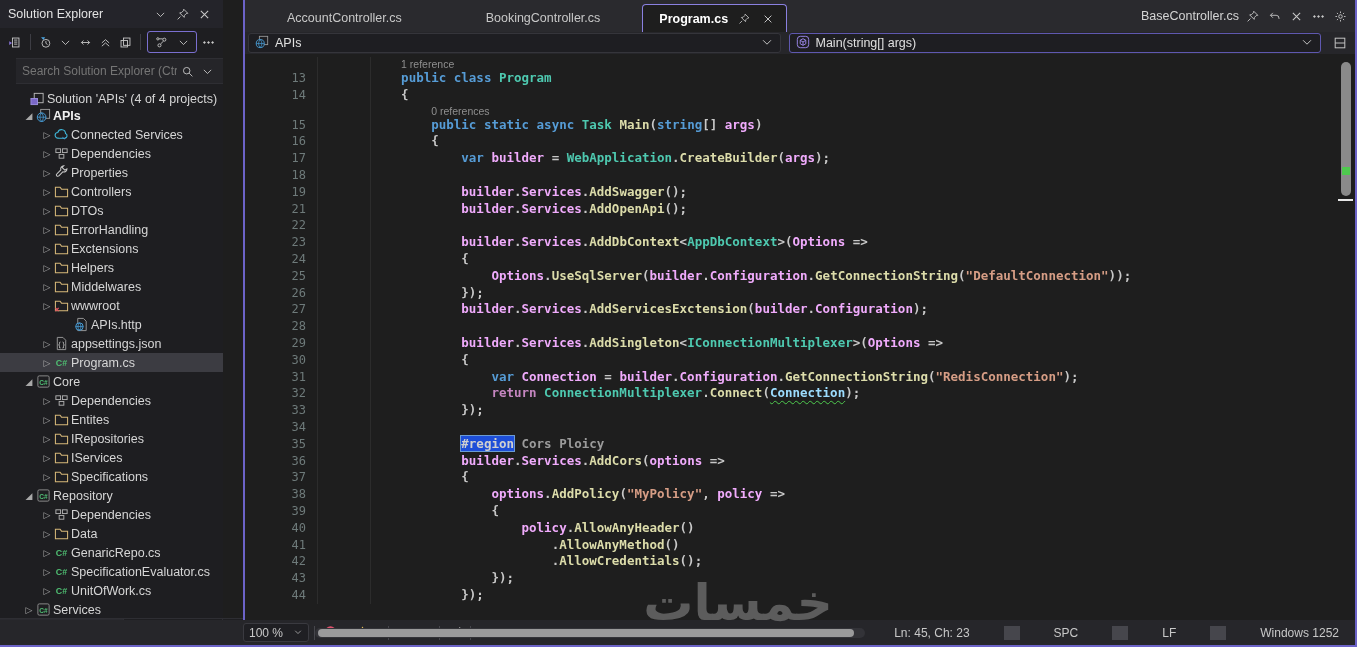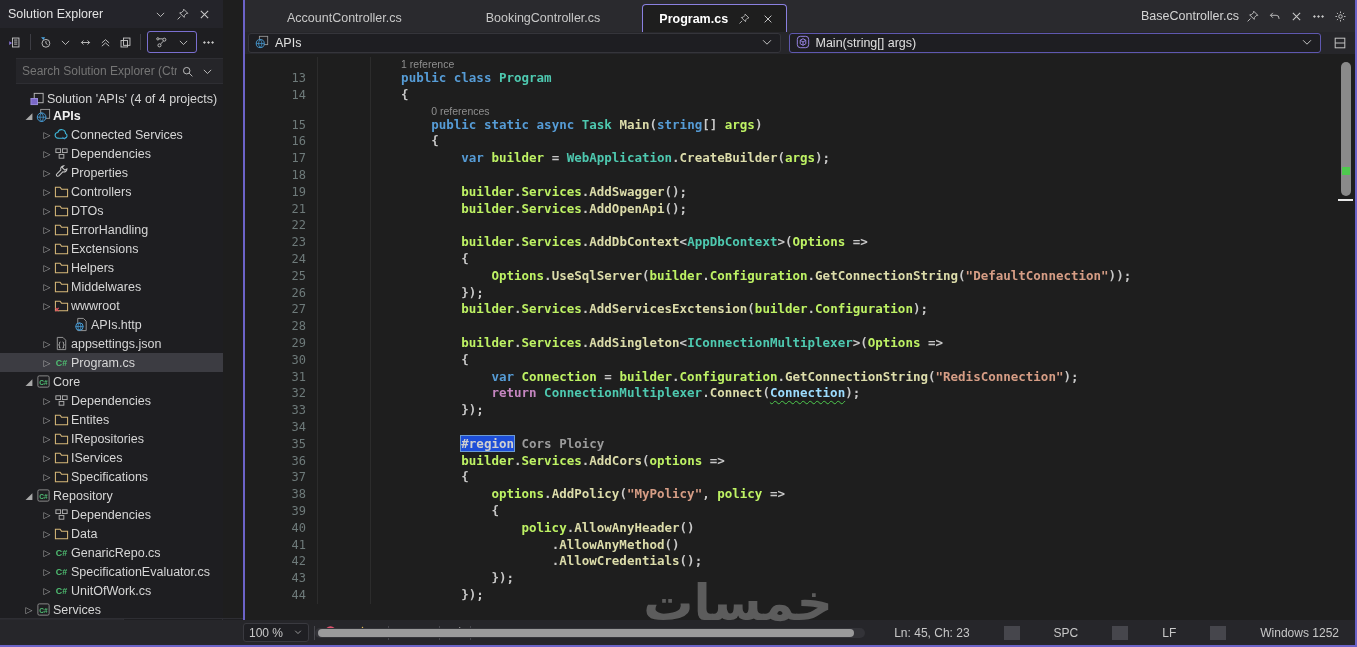--- a/index.html
+++ b/index.html
@@ -52,21 +52,21 @@
   .code{ position:absolute; left:0; top:54px; width:100%; height:566px; background:#1e1e1e; overflow:hidden; padding-top:3px;
          font-family:"DejaVu Sans Mono", monospace; font-size:12.5px; font-weight:600; }
   .crow{ height:16.8px; line-height:16.8px; display:flex; white-space:pre; }
   .crow.lens{ height:13px; line-height:13px; }
   .gut{ width:61px; text-align:right; color:#6e7a7a; font-weight:400; font-size:12px; flex:0 0 61px; }
   .m1{ width:12px; flex:0 0 12px; border-right:1px solid #2c2c2c; }
   .m2{ width:53px; flex:0 0 53px; border-right:1px solid #2c2c2c; }
   .crow pre{ font:inherit; color:#c8c8c8; }
   .lenstxt{ font-family:"Liberation Sans", sans-serif; font-size:10.5px; font-weight:400; color:#8f8f8f; }
   .tk-k{color:#569CD6} .tk-c{color:#C586C0} .tk-t{color:#4EC9B0} .tk-m{color:#DCDCAA}
-  .tk-v{color:#bef264} .tk-s{color:#D69D85} .tk-x{color:#c8c8c8} .tk-g{color:#9b9b9b}
+  .tk-v{color:#f0abfc} .tk-s{color:#D69D85} .tk-x{color:#c8c8c8} .tk-g{color:#9b9b9b}
   .tk-sel{ background:#1d4ed8; outline:1px solid #6b9bd2; color:#d0d0d0; }
   .tk-u{ color:#9CDCFE; text-decoration:underline wavy #4ec94e 1px; text-underline-offset:3px; }
 
   .vscroll{ position:absolute; right:4px; top:62px; width:10px; height:134px; background:#8a8a8a; border-radius:5px; z-index:2; }
   .vmark{ position:absolute; right:5px; top:167px; width:8px; height:8px; background:#4ec94e; z-index:2; }
   .vline{ position:absolute; right:2px; top:199px; width:15px; height:2px; background:#e8e8e8; z-index:2; }
 
   
   .strip{ position:absolute; left:0; bottom:0; width:100%; height:25px; background:#26262a; display:flex; align-items:center; font-size:12px; color:#c8c8c8; padding:0 8px 0 4px; }
   .zoombox{ width:66px; height:19px; background:#1f1f23; border:1px solid #3a3a40; border-radius:3px; display:flex; align-items:center; padding:0 5px; gap:8px; }

